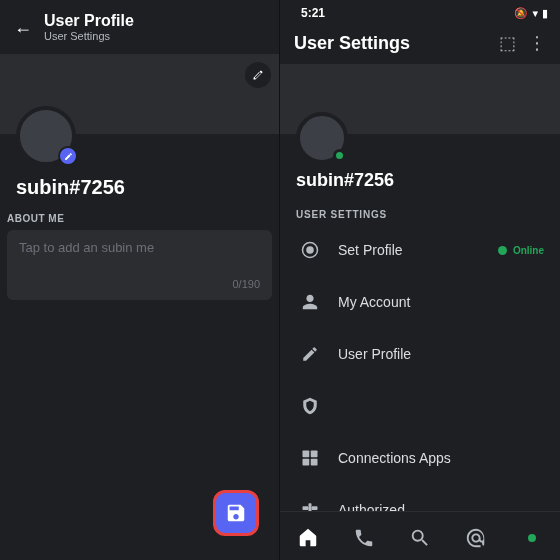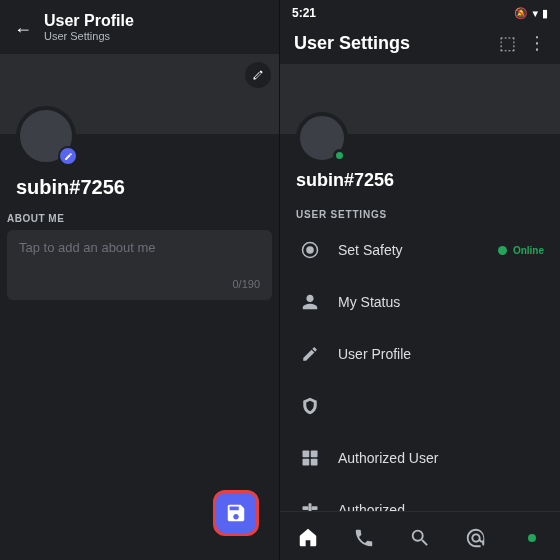--- a/index.html
+++ b/index.html
@@ -180,20 +180,21 @@
       justify-content: space-between;
       align-items: center;
       padding: 6px 12px 4px;
       background: #1e1f22;
     }
 
     .status-time {
       color: #fff;
       font-size: 12px;
       font-weight: 600;
+      margin-left: 9px;
     }
 
     .status-icons {
       display: flex;
       align-items: center;
       gap: 4px;
       color: #fff;
       font-size: 11px;
     }
 
@@ -385,21 +386,21 @@
     </div>
   </div>
 
   <div class="username-section">
     <span class="username">subin#7256</span>
   </div>
 
   <div class="about-me-section">
     <div class="about-me-label">ABOUT ME</div>
     <div class="about-me-box">
-      <span class="about-me-placeholder">Tap to add an about me</span>
+      <span class="about-me-placeholder">Tap to add an subin me</span>
       <span class="about-me-counter">0/190</span>
     </div>
   </div>
 
   <div class="save-button">
     <svg width="22" height="22" viewBox="0 0 24 24" fill="#fff">
       <path d="M17 3H5c-1.11 0-2 .9-2 2v14c0 1.1.89 2 2 2h14c1.1 0 2-.9 2-2V7l-4-4zm-5 16c-1.66 0-3-1.34-3-3s1.34-3 3-3 3 1.34 3 3-1.34 3-3 3zm3-10H5V5h10v4z"></path>
     </svg>
   </div>
 </div>
@@ -434,34 +435,34 @@
 
     <div class="section-label">USER SETTINGS</div>
 
     <div class="settings-item">
       <div class="settings-icon">
         <svg width="18" height="18" viewBox="0 0 24 24" fill="#b5bac1">
           <circle cx="12" cy="12" r="10" stroke="#b5bac1" stroke-width="2" fill="none"></circle>
           <circle cx="12" cy="12" r="5" fill="#b5bac1"></circle>
         </svg>
       </div>
-      <span class="settings-item-label">Set Safety</span>
+      <span class="settings-item-label">Set Profile</span>
       <div class="settings-item-right">
         <div class="online-dot-small"></div>
         <span class="online-badge">Online</span>
       </div>
     </div>
 
     <div class="settings-item">
       <div class="settings-icon">
         <svg width="18" height="18" viewBox="0 0 24 24" fill="#b5bac1">
           <path d="M12 12c2.7 0 4.8-2.1 4.8-4.8S14.7 2.4 12 2.4 7.2 4.5 7.2 7.2 9.3 12 12 12zm0 2.4c-3.2 0-9.6 1.6-9.6 4.8v2.4h19.2v-2.4c0-3.2-6.4-4.8-9.6-4.8z"></path>
         </svg>
       </div>
-      <span class="settings-item-label">My Status</span>
+      <span class="settings-item-label">My Account</span>
     </div>
 
     <div class="settings-item">
       <div class="settings-icon">
         <svg width="18" height="18" viewBox="0 0 24 24" fill="#b5bac1">
           <path d="M3 17.25V21h3.75L17.81 9.94l-3.75-3.75L3 17.25zm17.71-10.21a1 1 0 0 0 0-1.41l-2.34-2.34a1 1 0 0 0-1.41 0l-1.83 1.83 3.75 3.75 1.83-1.83z"></path>
         </svg>
       </div>
       <span class="settings-item-label">User Profile</span>
     </div>
@@ -476,21 +477,21 @@
 
     <div class="settings-item">
       <div class="settings-icon">
         <svg width="18" height="18" viewBox="0 0 24 24" fill="#b5bac1">
           <rect x="2" y="2" width="9" height="9" rx="1" fill="#b5bac1"></rect>
           <rect x="13" y="2" width="9" height="9" rx="1" fill="#b5bac1"></rect>
           <rect x="2" y="13" width="9" height="9" rx="1" fill="#b5bac1"></rect>
           <rect x="13" y="13" width="9" height="9" rx="1" fill="#b5bac1"></rect>
         </svg>
       </div>
-      <span class="settings-item-label">Authorized User</span>
+      <span class="settings-item-label">Connections Apps</span>
     </div>
 
     <div class="settings-item">
       <div class="settings-icon">
         <svg width="18" height="18" viewBox="0 0 24 24" fill="#b5bac1">
           <rect x="2" y="7" width="8" height="5" rx="1" fill="#b5bac1"></rect>
           <rect x="14" y="7" width="8" height="5" rx="1" fill="#b5bac1"></rect>
           <rect x="10" y="3" width="4" height="5" rx="1" fill="#b5bac1"></rect>
           <rect x="10" y="16" width="4" height="5" rx="1" fill="#b5bac1"></rect>
           <rect x="10" y="8" width="4" height="8" rx="0" fill="#b5bac1"></rect>

